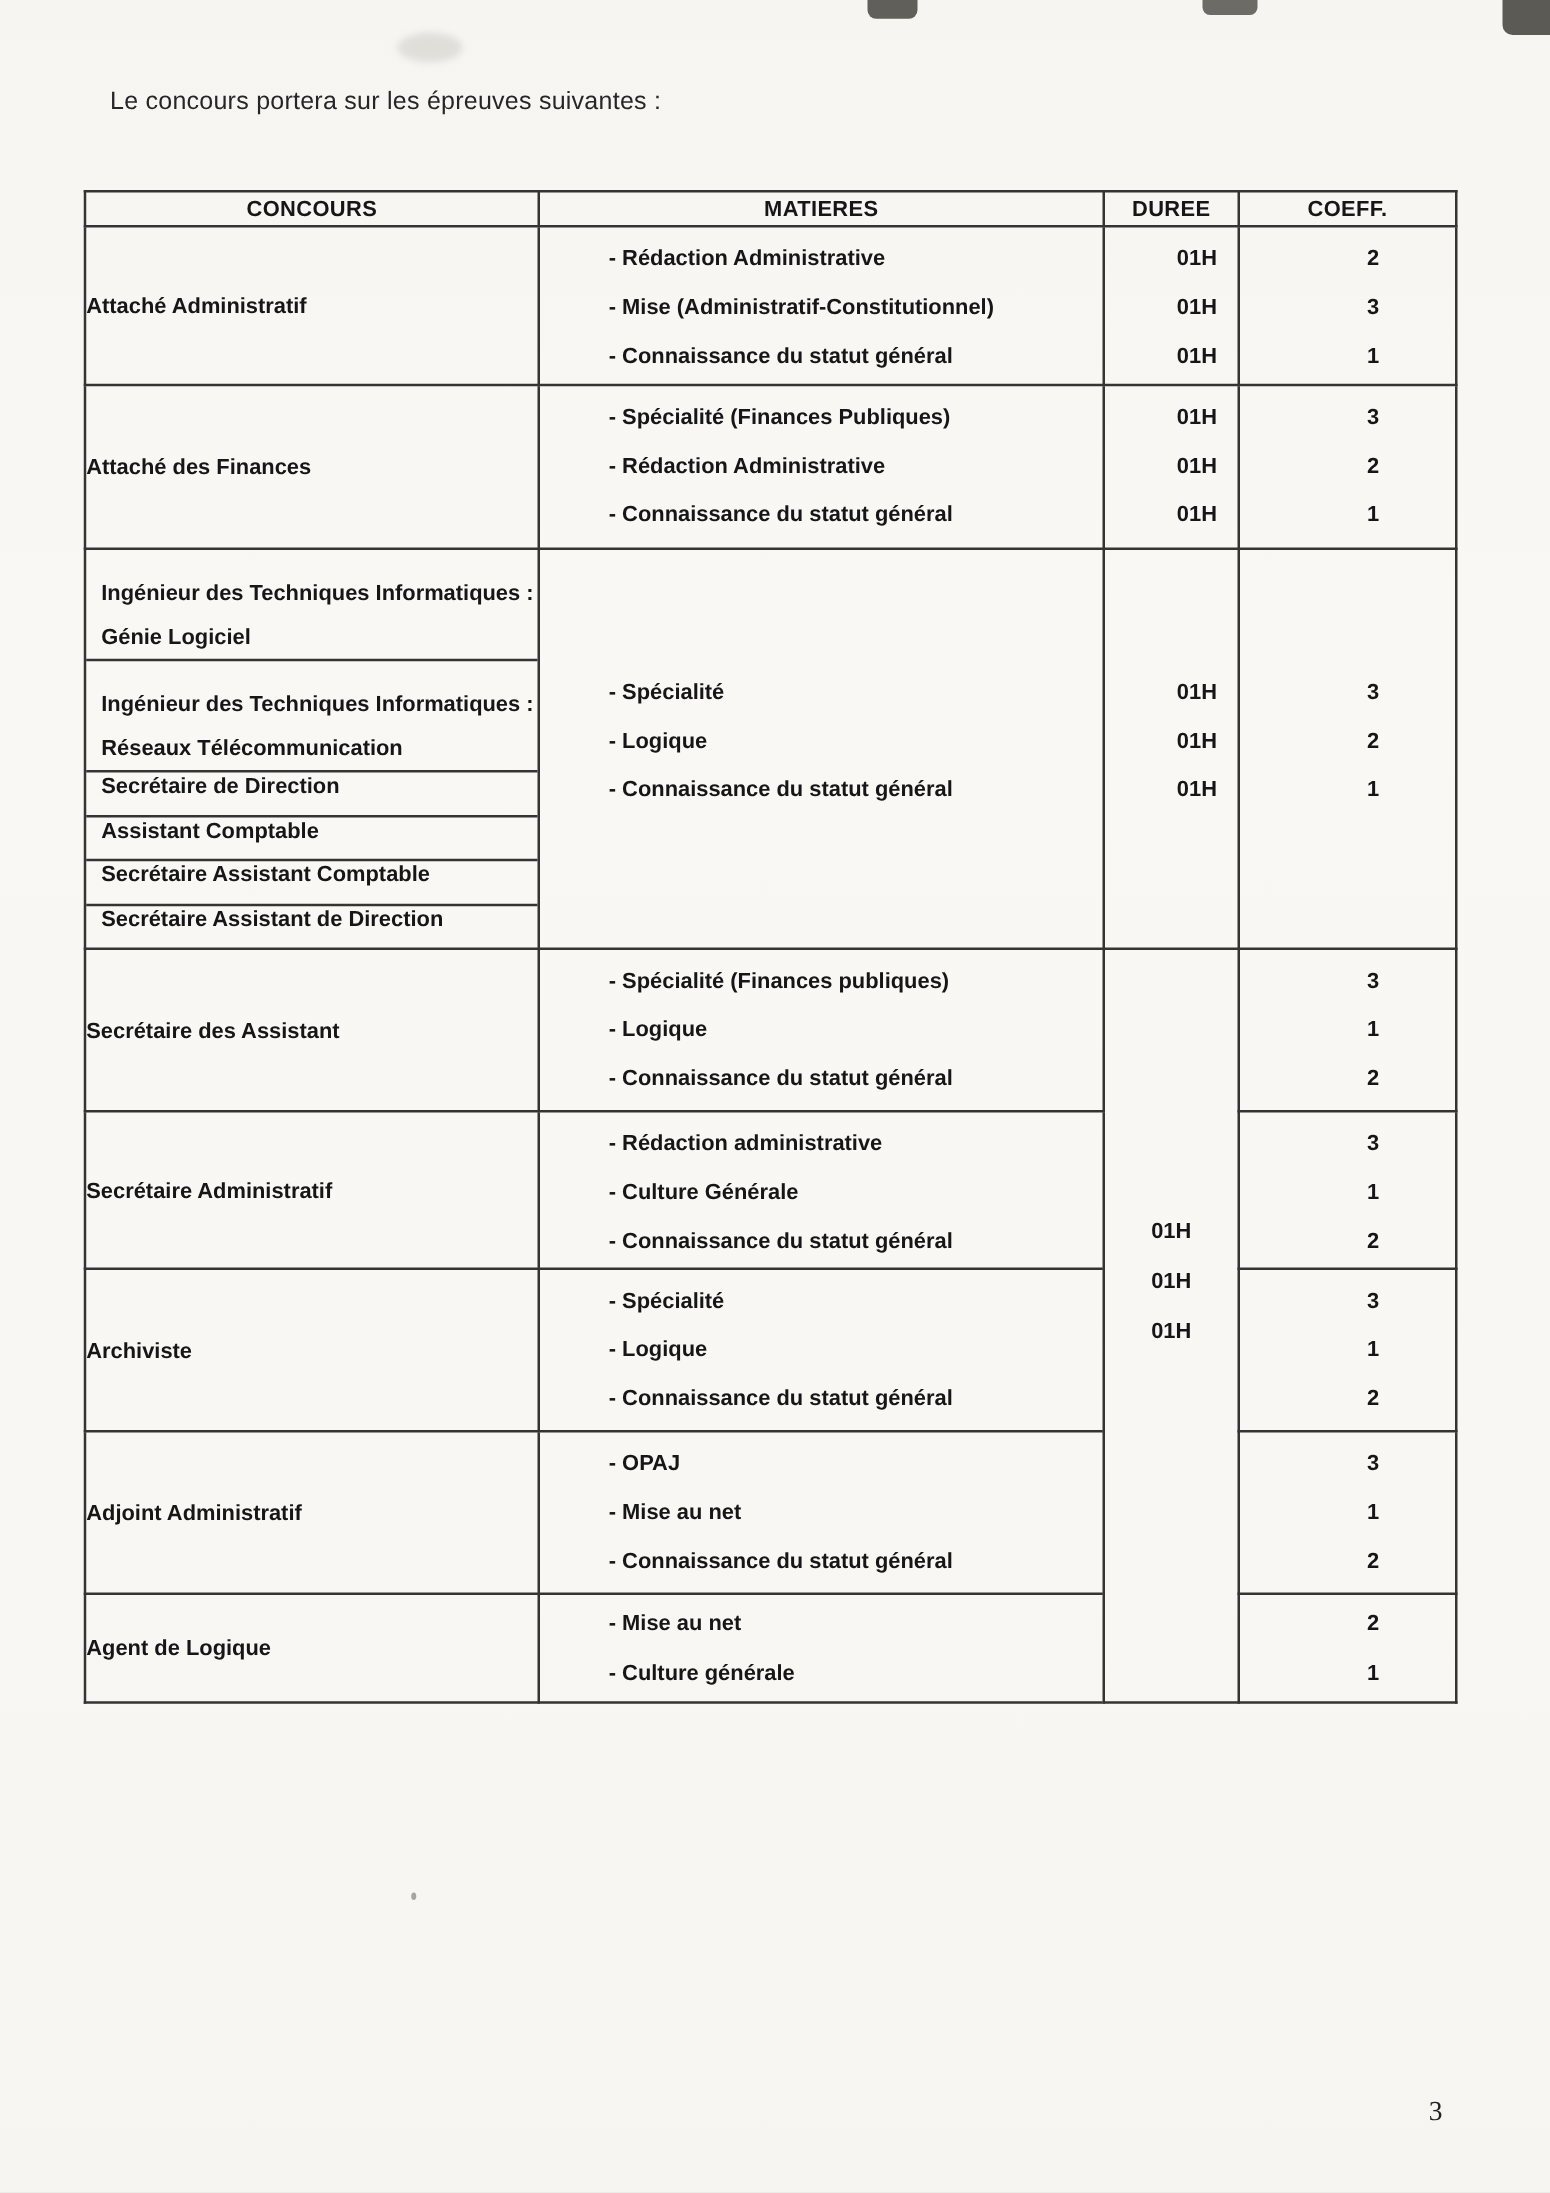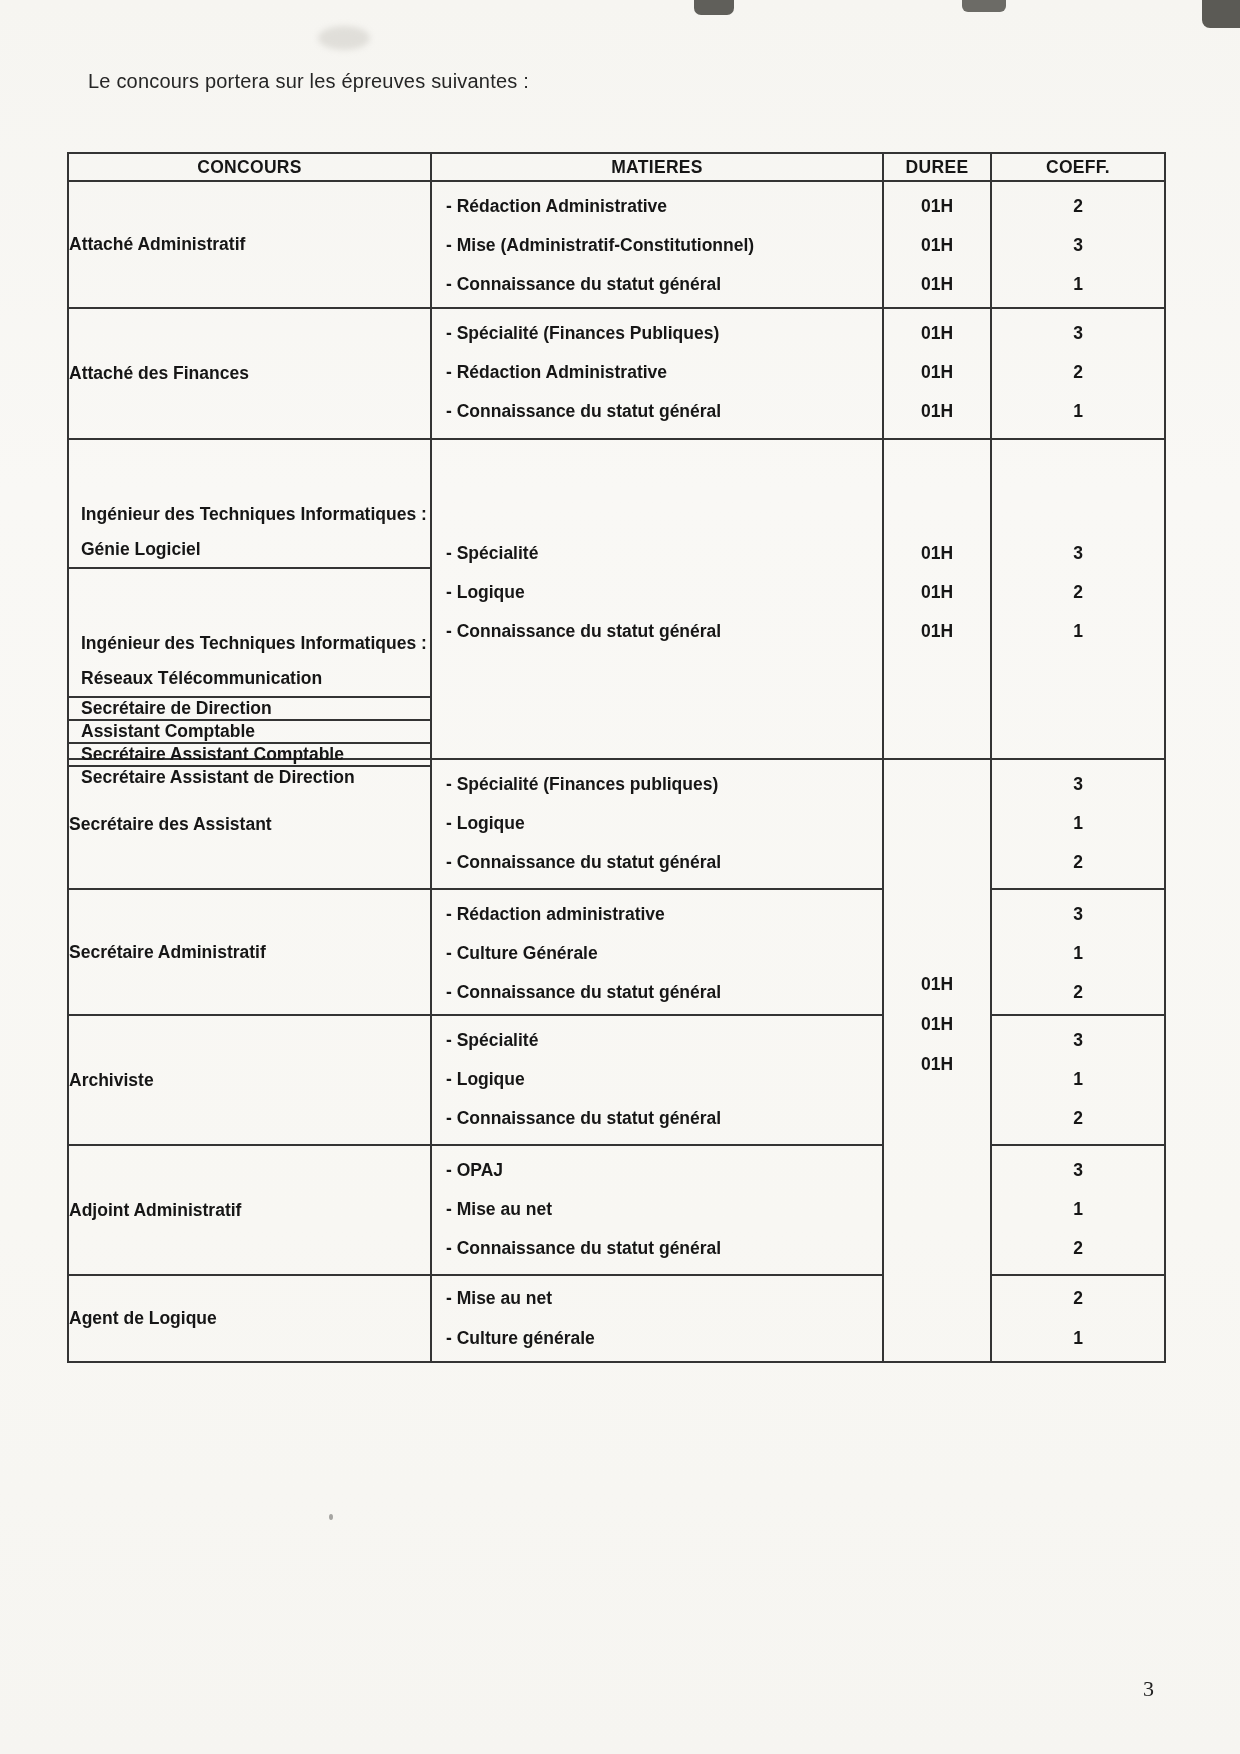--- a/index.html
+++ b/index.html
@@ -34,43 +34,43 @@
     text-align: center; letter-spacing: .3px; color: #161616;
   }
   .cell-concours {
     font-weight: bold; font-size: 17.5px;
     padding-left: 12px; color: #161616;
   }
   
   .stack {
     display: flex; flex-direction: column;
     padding-top: 5px;
-    font-weight: bold; font-size: 17.5px; color: #161616;
+    font-weight: bold; font-size: 17.5px; color: #161616; padding-left: 41px;
   }
   .stack .line { height: 39px; display: flex; align-items: center; }
   .stack.mat .line { padding-left: 14px; }
   .stack.ctr .line { justify-content: center; padding-left: 0; }
   .h125 { height: 125px; } .h129 { height: 129px; }
   .h318 { height: 318px; } .h128 { height: 128px; }
   .h124 { height: 124px; } .h85  { height: 85px; padding-top: 2px; }
   .h85 .line { height: 40px; }
   .centered3 { justify-content: center; position: relative; top: -7px; padding-top: 0; }
   
   .duree-merged-stack {
     position: relative; top: -36px;
     display: flex; flex-direction: column; align-items: center;
     font-weight: bold; font-size: 17.5px; color: #161616;
   }
   .duree-merged-stack .line { height: 40px; display: flex; align-items: center; }
   
   .grp { display: flex; flex-direction: column; height: 318px; }
   .grp > div { border-bottom: 2px solid #343434; font-weight: bold; font-size: 17.5px; color:#161616; }
   .grp > div:last-child { border-bottom: none; }
-  .grp .row2 { flex: 2 1 0; padding: 17px 0 0 12px; line-height: 35px; margin-top: 40px; }
-  .grp .row1 { flex: 1 1 0; display: flex; align-items: flex-end; padding-left: 12px; }
+  .grp .row2 { flex: 2 1 0; padding: 17px 0 0 12px; line-height: 35px; }
+  .grp .row1 { flex: 1 1 0; display: flex; align-items: flex-start; padding-left: 12px; }
   
   .page-num {
     position: absolute; left: 1143px; top: 1676px;
     font-family: "Liberation Serif", serif;
     font-size: 22px; color: #222;
   }
   
   .artifact { position: absolute; background: #45443f; }
   .art-1 { left: 694px; top: 0; width: 40px; height: 15px; opacity: .85; border-radius: 0 0 7px 7px; }
   .art-2 { left: 962px; top: 0; width: 44px; height: 12px; opacity: .78; border-radius: 0 0 6px 6px; }

